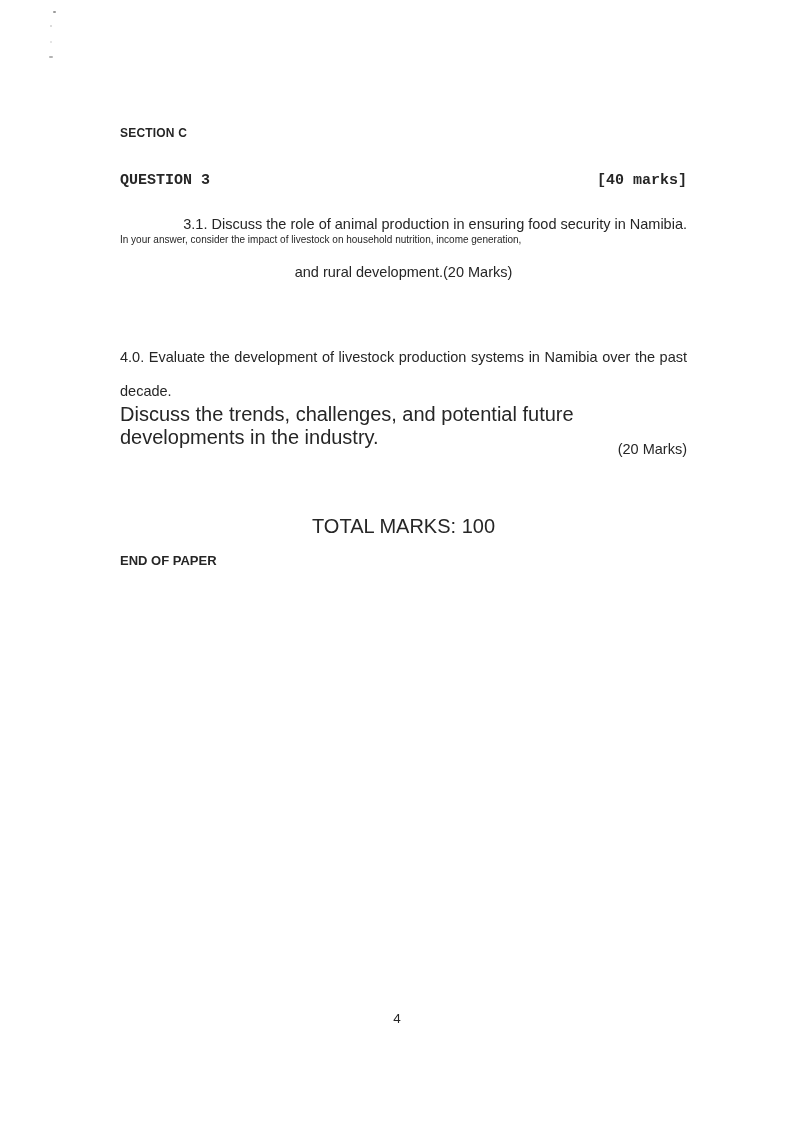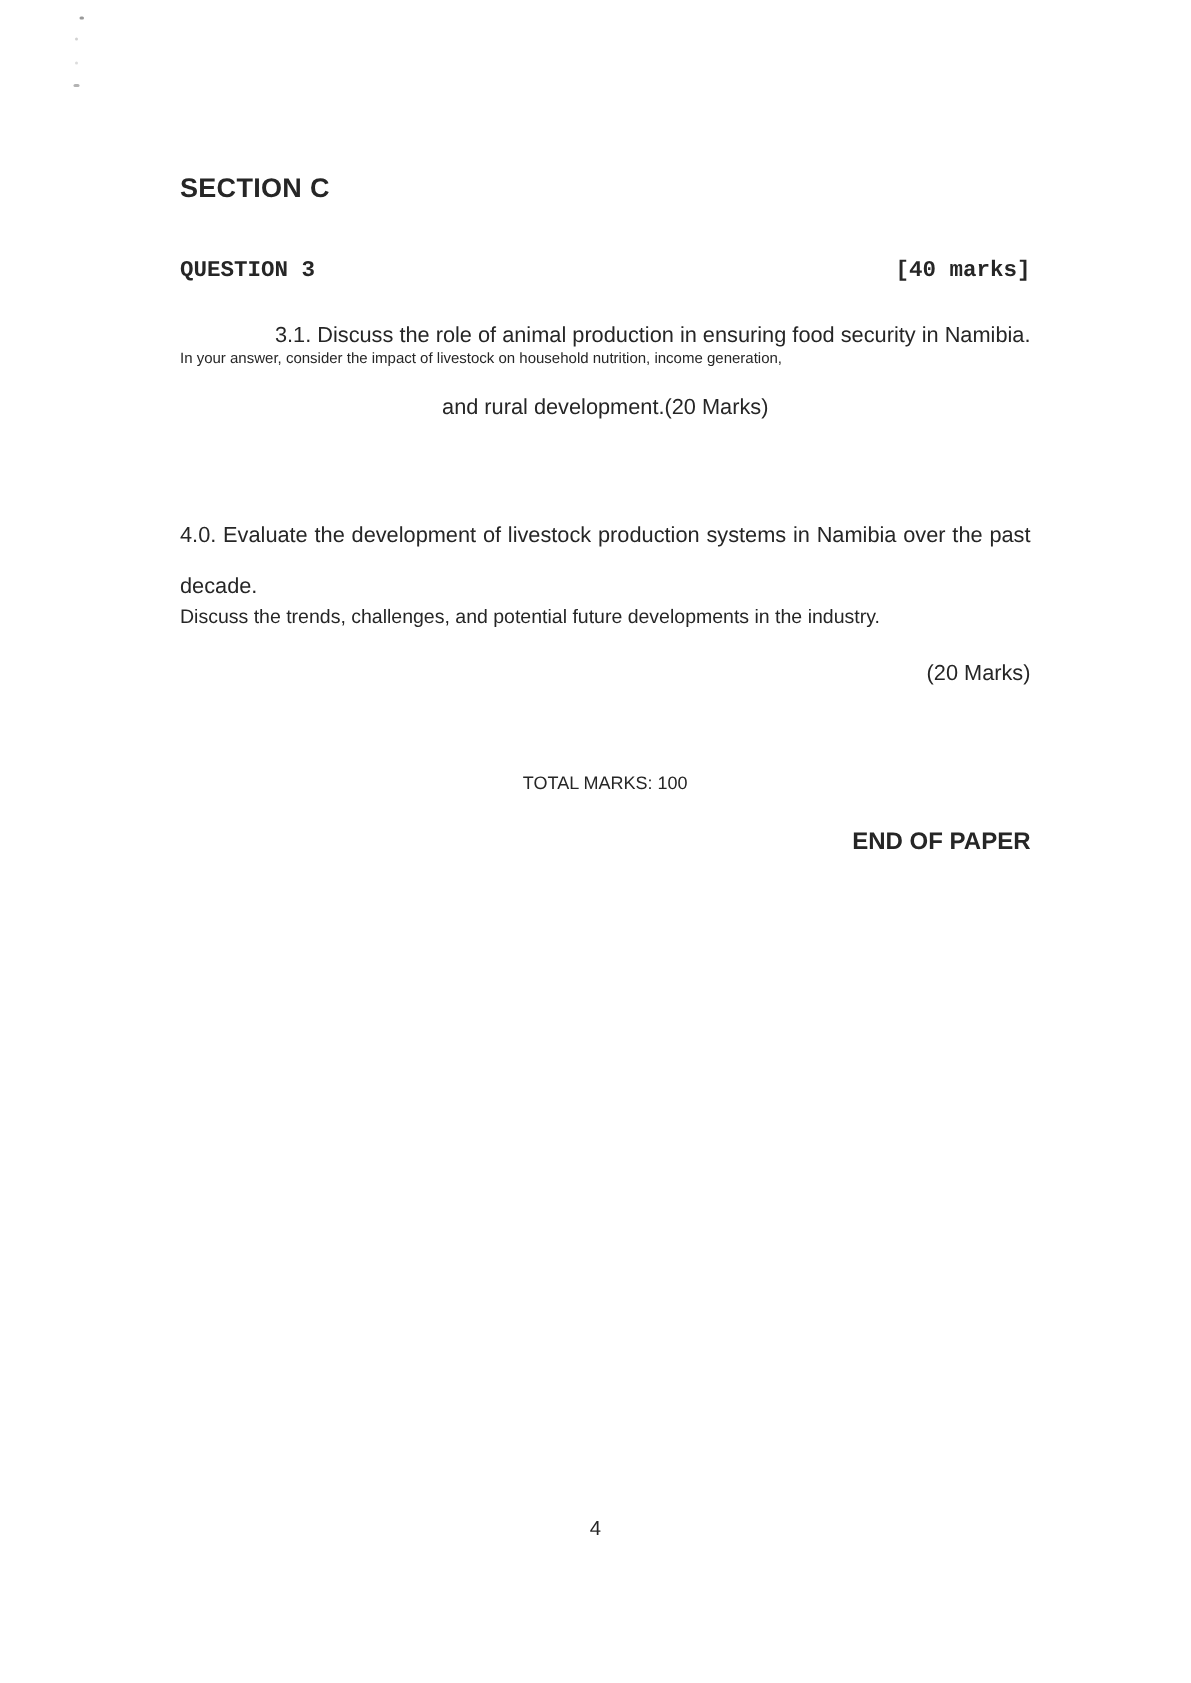--- a/index.html
+++ b/index.html
@@ -17,23 +17,23 @@
     overflow: hidden;
   }
   .content {
     position: absolute;
     left: 120px;
     right: 107px;
     top: 0;
   }
   .section-heading {
     position: absolute;
-    top: 115px;
+    top: 126px;
     left: 0;
-    font-size: 18px;
+    font-size: 12px;
     font-weight: bold;
     letter-spacing: 0.2px;
   }
   .question-row {
     position: absolute;
     top: 172px;
     left: 0;
     right: 0;
     display: flex;
     justify-content: space-between;
@@ -75,45 +75,45 @@
     right: 0;
     font-size: 14.5px;
     text-align: justify;
     line-height: 34px;
   }
   .q32-sub {
     position: absolute;
     top: 403px;
     left: 0;
     right: 0;
-    font-size: 13px;
+    font-size: 20px;
   }
   .q32-marks {
     position: absolute;
     top: 441px;
     left: 0;
     right: 0;
     text-align: right;
     font-size: 14.5px;
   }
   .total-marks {
     position: absolute;
     top: 515px;
     left: 0;
     right: 0;
     text-align: center;
-    font-size: 12px;
+    font-size: 20px;
   }
   .end-of-paper {
     position: absolute;
     top: 553px;
     left: 0;
     right: 0;
-    text-align: right;
-    font-size: 16px;
+    text-align: left;
+    font-size: 13px;
     font-weight: bold;
   }
   .page-number {
     position: absolute;
     top: 1011px;
     left: 0;
     width: 794px;
     text-align: center;
     font-size: 13.5px;
   }

